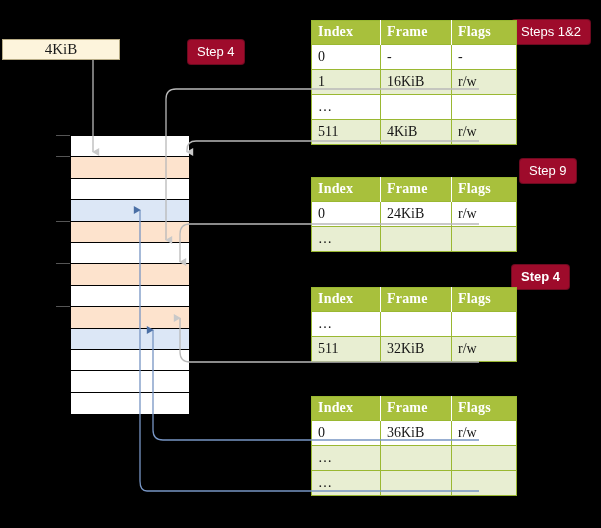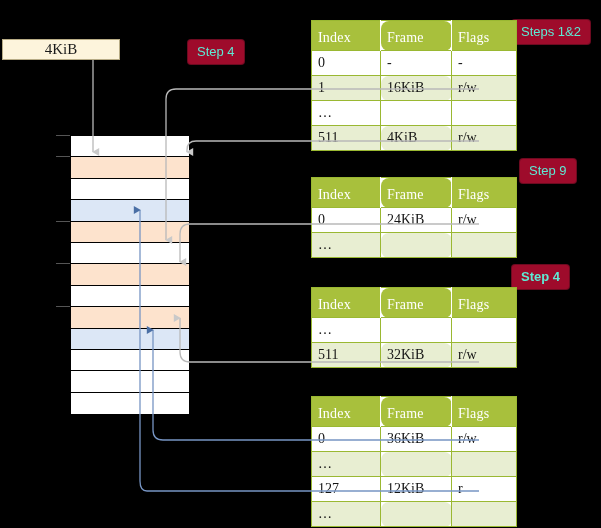--- a/index.html
+++ b/index.html
@@ -12,21 +12,21 @@
     height: 528px;
     position: relative;
     overflow: hidden;
     font-family: "Liberation Serif", "DejaVu Serif", serif;
   }
 
   
   .step-badge {
     position: absolute;
     background: #9e0b2b;
-    color: #5eead4;
+    color: #ffffff;
     font-family: "Liberation Sans", sans-serif;
     font-size: 13px;
     line-height: 1;
     padding: 5px 9px 6px 9px;
     border-radius: 3px;
     white-space: nowrap;
     text-align: center;
     box-shadow: 0 0 0 1px #6d0a20;
   }
 
@@ -50,40 +50,40 @@
     background: #ffffff;
     font-size: 14px;
     color: #141414;
     box-sizing: border-box;
     border: 1px solid #9ab832;
     table-layout: fixed;
   }
   .ptable th {
     background: #a8c03c;
     color: #ffffff;
-    font-weight: normal;
+    font-weight: bold;
     text-align: left;
-    padding: 9px 6px 4px 6px;
+    padding: 3px 6px 4px 6px;
     border-right: 1px solid #ffffff;
     font-size: 14px;
     letter-spacing: 0.2px;
   }
   .ptable th:last-child { border-right: none; }
   .ptable td {
     padding: 3px 6px 4px 6px;
     border: 1px solid #9ab832;
     height: 17px;
     vertical-align: middle;
     overflow: hidden;
     white-space: nowrap;
   }
   .ptable tr.alt td { background: #e8eed2; }
   .ptable td.hl { background: #fbf59a; }
   .col-index { width: 56px; }
-  .col-frame { width: 58px; border-radius: 8px; }
+  .col-frame { width: 58px; }
   .col-flags { width: 52px; margin-left: 23px; }
 
   
   .memcol {
     position: absolute;
     box-sizing: border-box;
     border: 1px solid #000000;
     background: #ffffff;
   }
   .memrow {
@@ -232,25 +232,20 @@
       <tbody>
         <tr>
           <td class="col-index">0</td>
           <td class="col-frame">36KiB</td>
           <td class="col-flags">r/w</td>
         </tr>
         <tr class="alt">
           <td class="col-index">…</td>
           <td class="col-frame"></td>
           <td class="col-flags"></td>
-        </tr>
-        <tr>
-          <td class="col-index">127</td>
-          <td class="col-frame">12KiB</td>
-          <td class="col-flags">r</td>
         </tr>
         <tr class="alt">
           <td class="col-index">…</td>
           <td class="col-frame"></td>
           <td class="col-flags"></td>
         </tr>
       </tbody>
     </table>
   </div>
 

